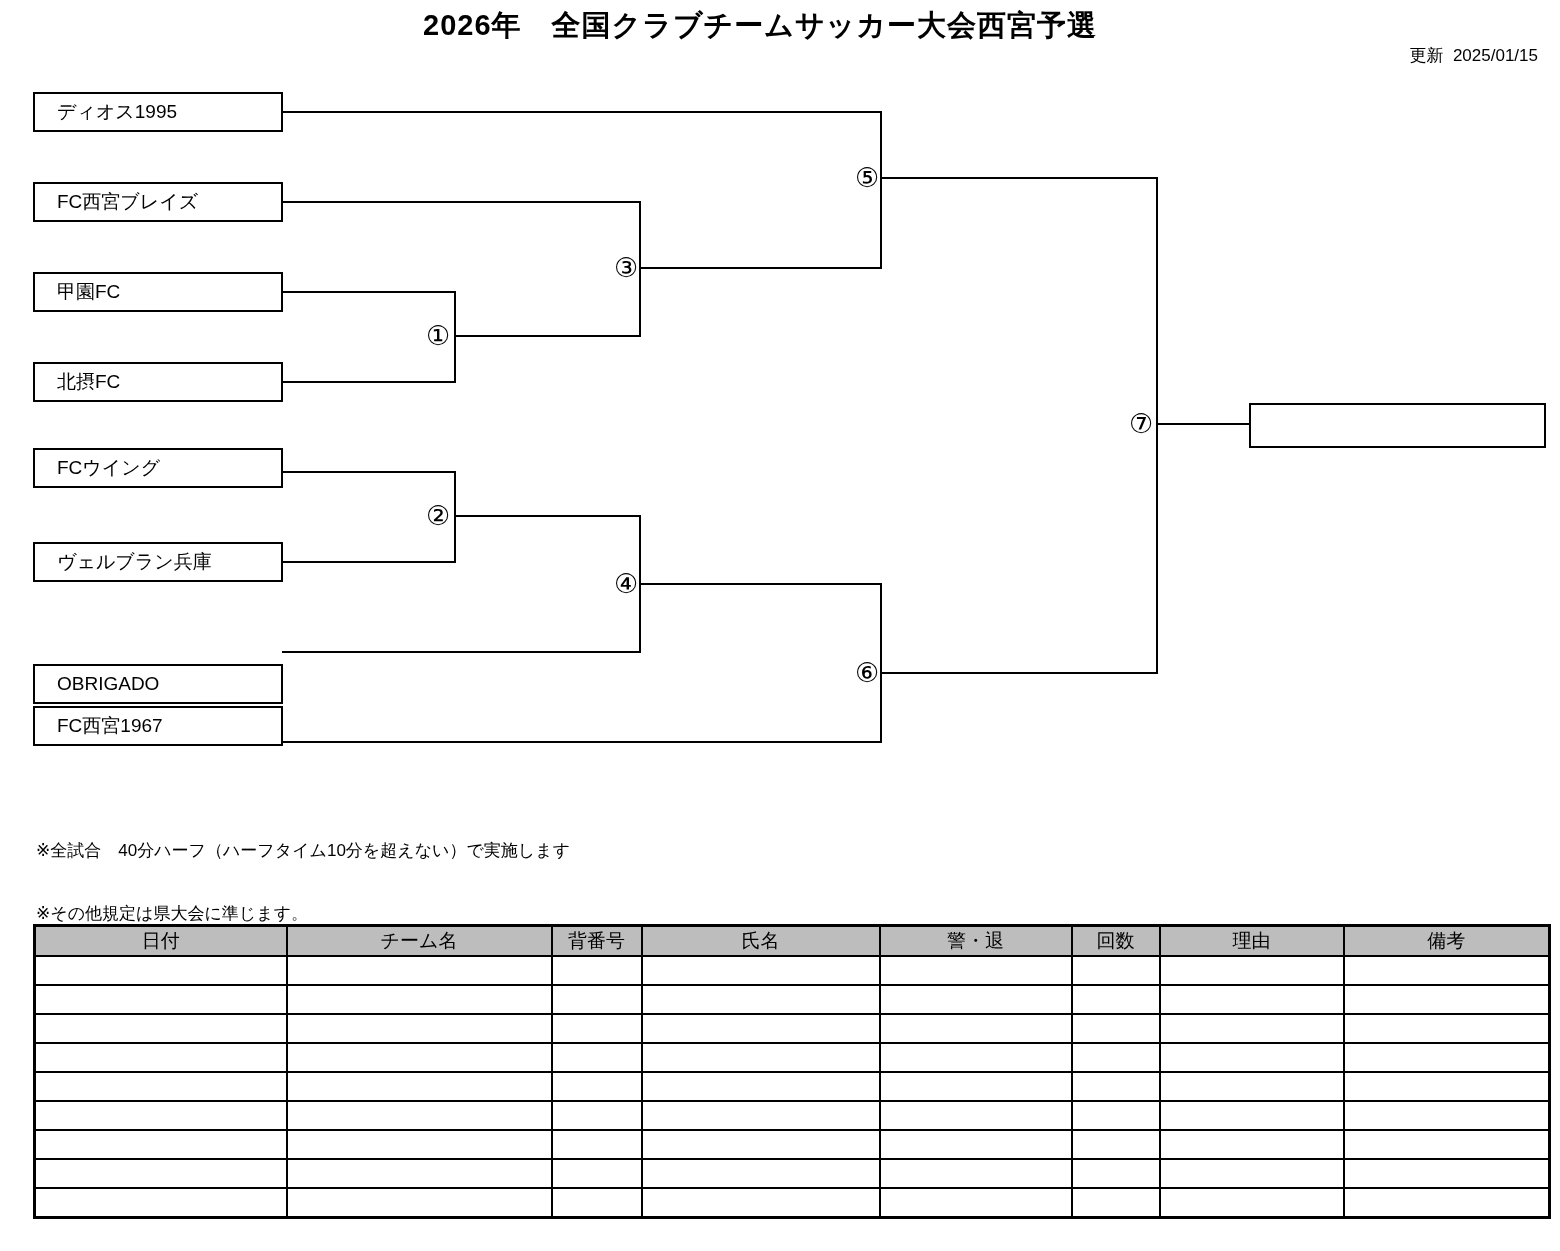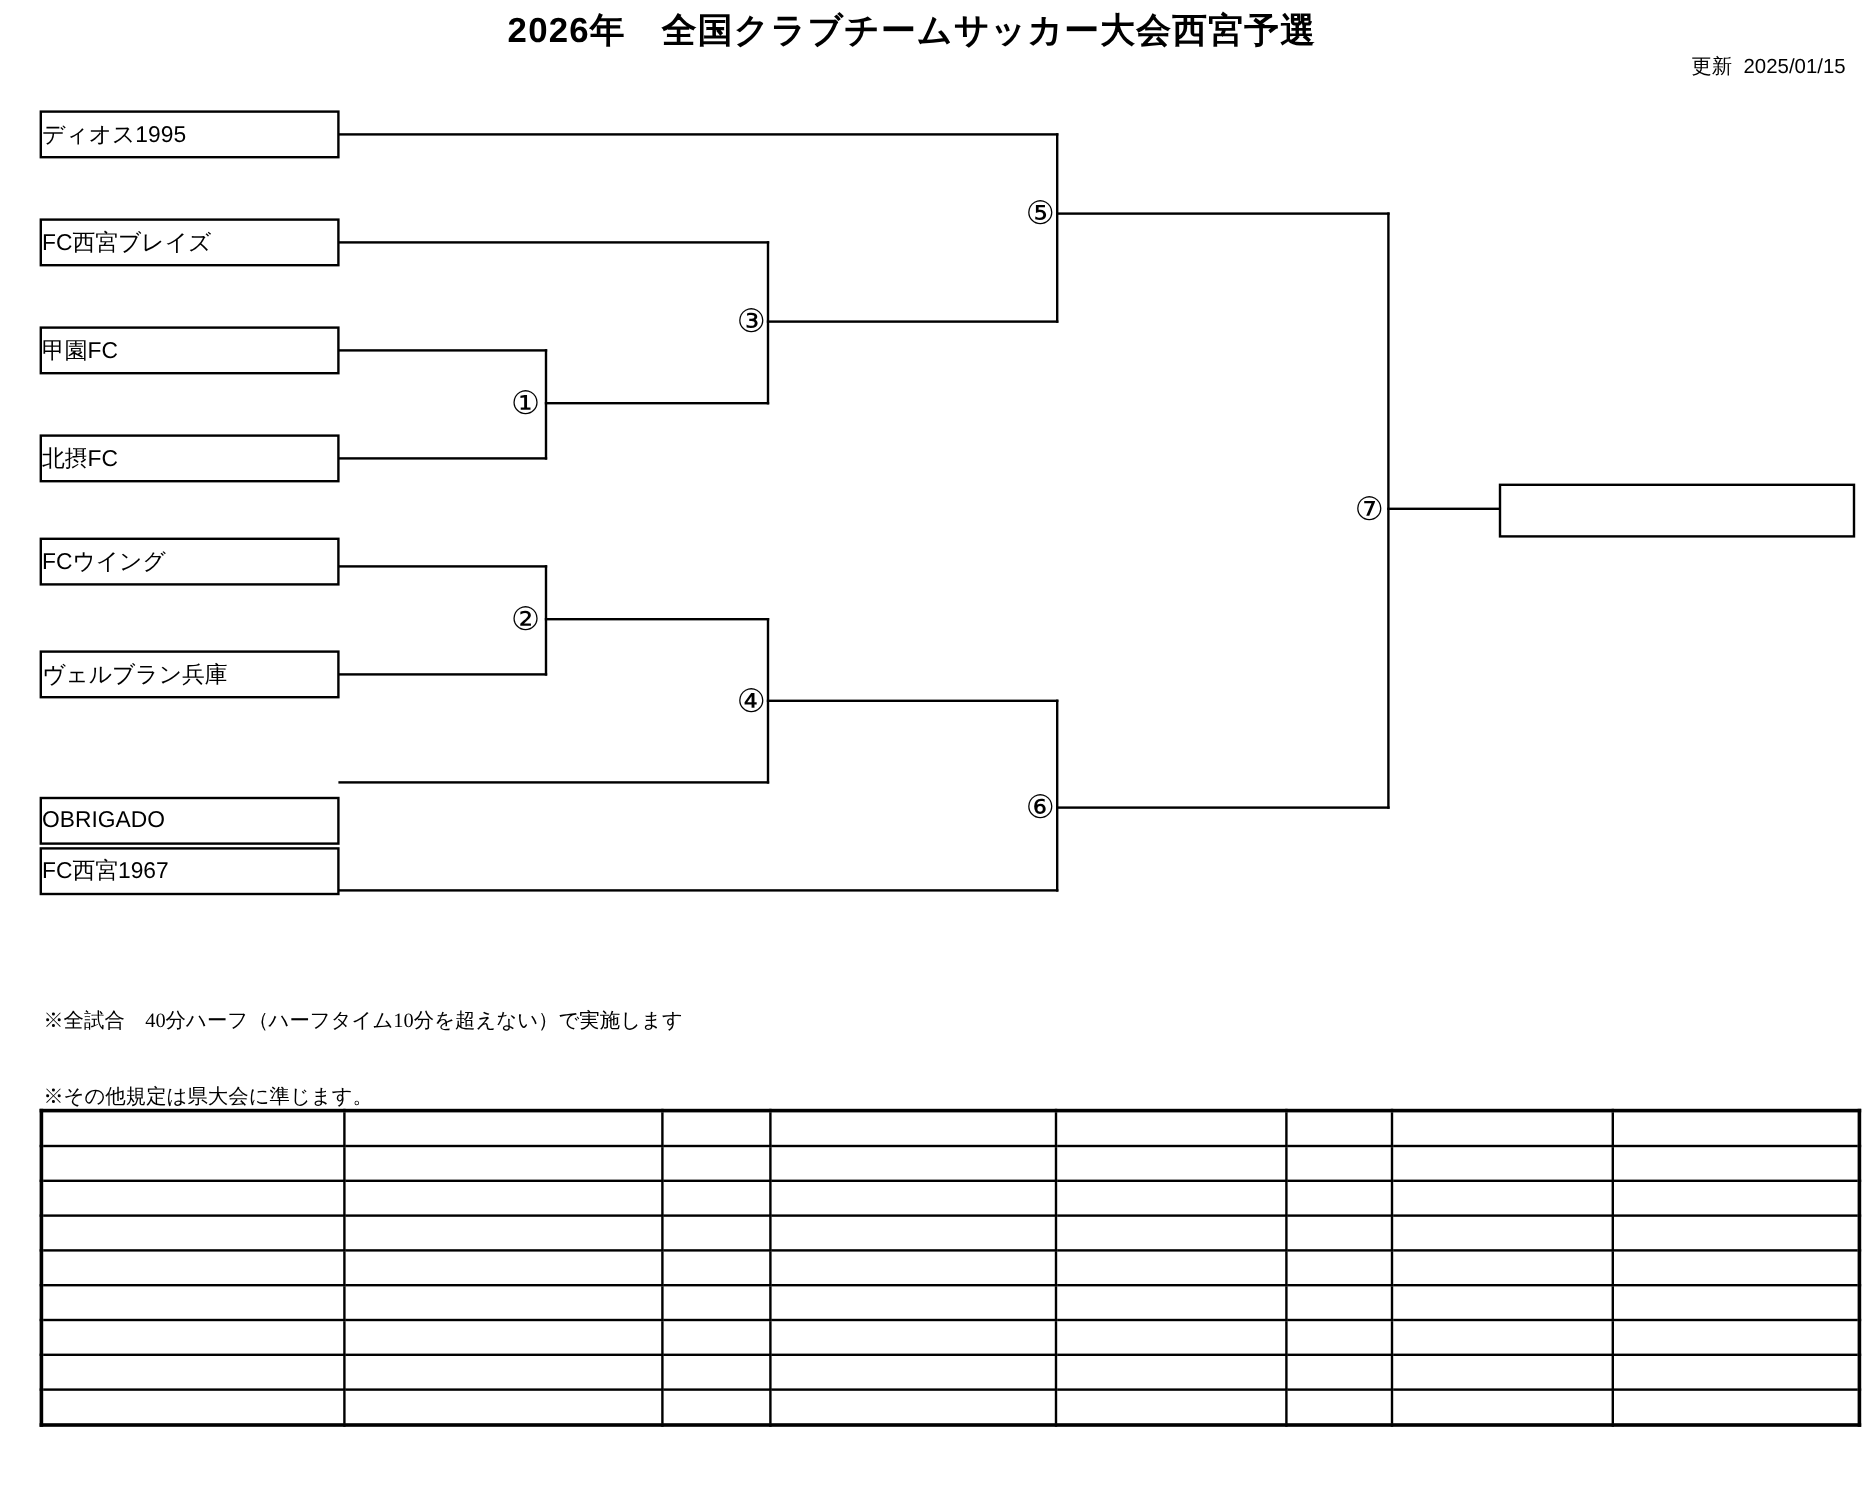--- a/index.html
+++ b/index.html
@@ -13,35 +13,35 @@
     position:absolute;left:0;top:6px;width:1520px;text-align:center;
     font-size:29px;font-weight:bold;letter-spacing:1px;white-space:pre;
   }
   .updated{
     position:absolute;top:44px;right:22px;font-size:17px;white-space:pre;
   }
   
   .team-box{
     position:absolute;left:33px;width:250px;height:40px;box-sizing:border-box;
     border:2px solid #000;background:#fff;display:flex;align-items:center;
-    padding-left:0;font-size:19px;white-space:nowrap;
+    padding-left:22px;font-size:19px;white-space:nowrap;
   }
   .final-box{
     position:absolute;left:1249px;top:403px;width:297px;height:45px;
     box-sizing:border-box;border:2px solid #000;background:#fff;
   }
   .hline,.vline{position:absolute;background:#000;}
   .hline{height:2px;}
   .vline{width:2px;}
   .match-num{
     position:absolute;width:32px;height:32px;display:flex;align-items:center;
     justify-content:center;font-size:27px;line-height:1;
   }
   
-  .notes{position:absolute;left:36px;top:798px;font-size:17px;line-height:21px;white-space:pre;font-family:Liberation Serif, serif;}
+  .notes{position:absolute;left:36px;top:798px;font-size:17px;line-height:21px;white-space:pre;}
   
   table.report{
     position:absolute;left:33px;top:924px;width:1515px;
     border-collapse:collapse;table-layout:fixed;
     border:3px solid #000;
   }
   table.report td,table.report th{
     border:2px solid #000;padding:0;overflow:hidden;white-space:pre;
   }
   .report-banner td{
@@ -114,20 +114,30 @@
       <col style="width: 252px;">
       <col style="width: 265px;">
       <col style="width: 90px;">
       <col style="width: 238px;">
       <col style="width: 192px;">
       <col style="width: 88px;">
       <col style="width: 184px;">
       <col style="width: 206px;">
     </colgroup>
   <thead>
+    <tr class="report-head">
+      <th>日付</th>
+      <th>チーム名</th>
+      <th>背番号</th>
+      <th>氏名</th>
+      <th>警・退</th>
+      <th>回数</th>
+      <th>理由</th>
+      <th>備考</th>
+    </tr>
   </thead>
   <tbody id="report-body">
       <tr>
         <td></td>
         <td></td>
         <td></td>
         <td></td>
         <td></td>
         <td></td>
         <td></td>

